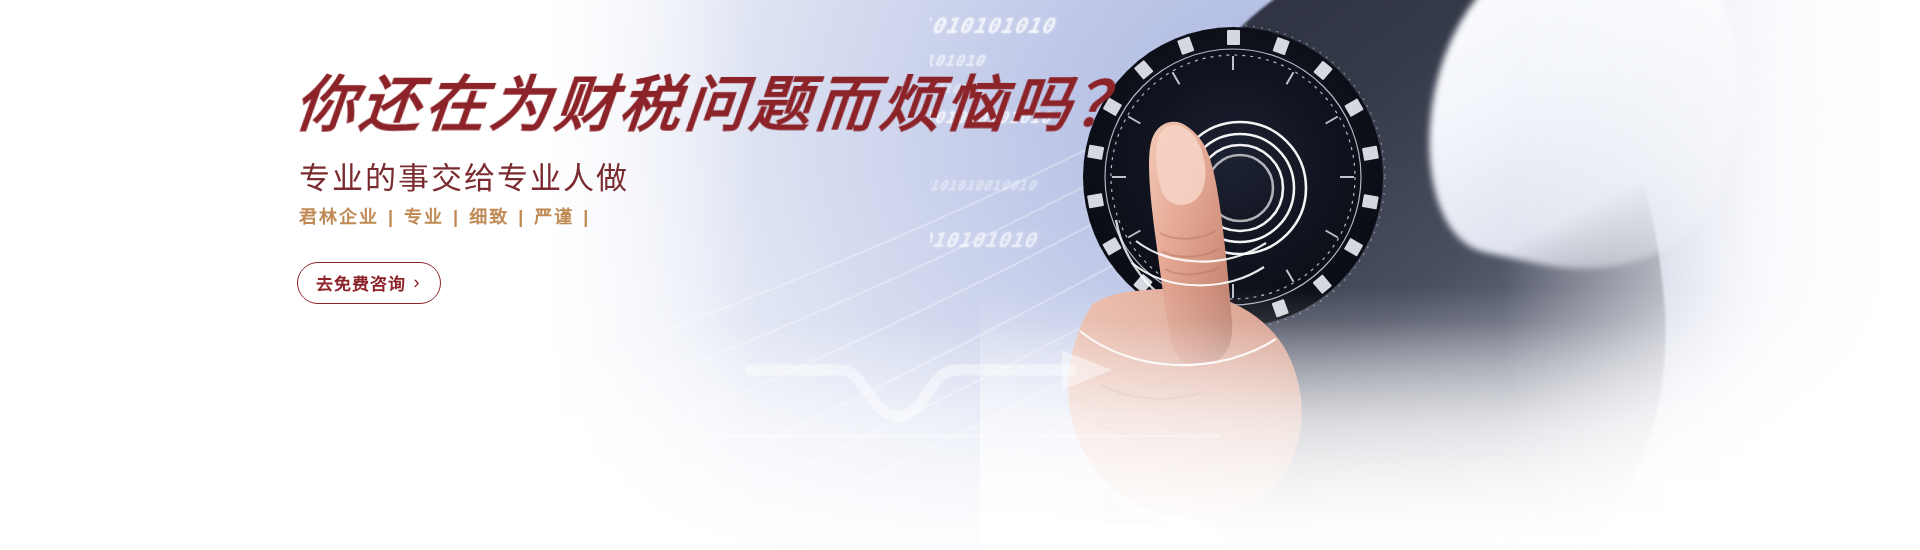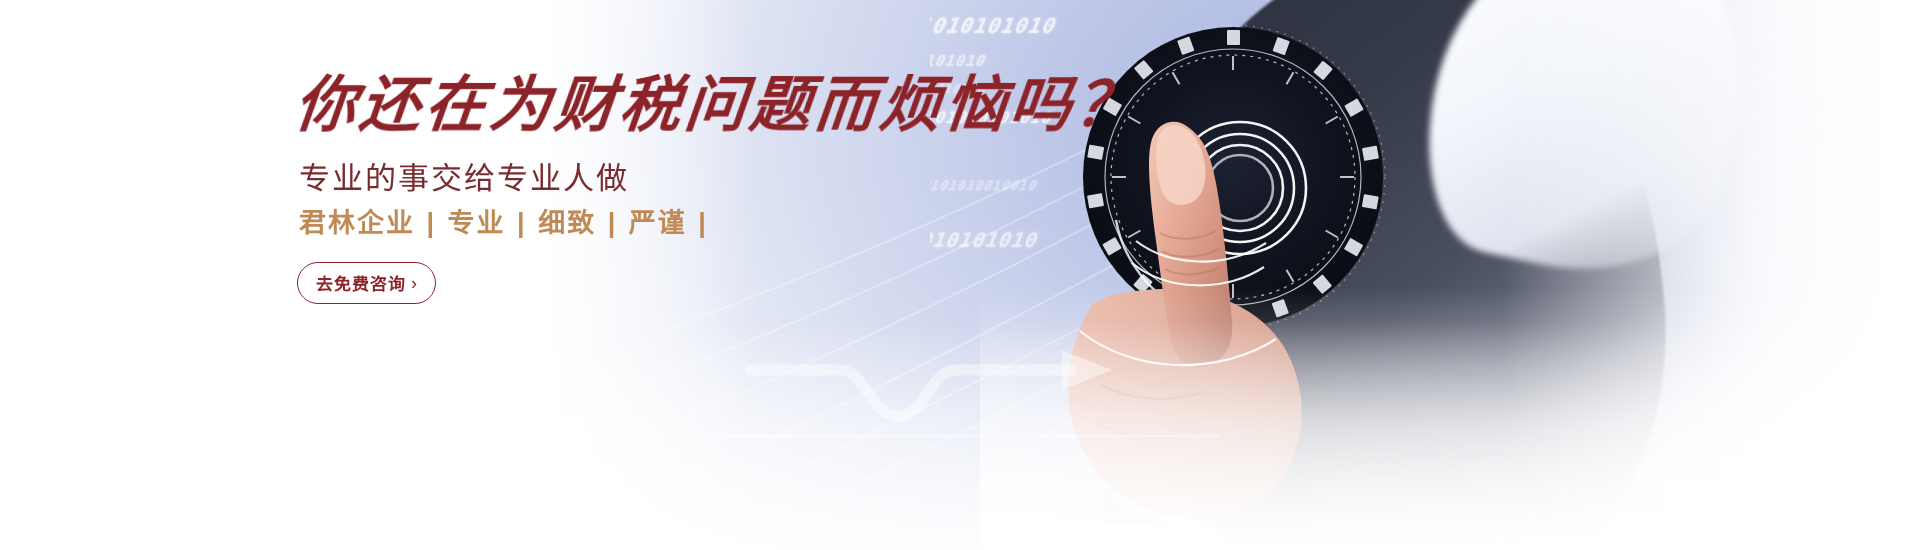--- a/index.html
+++ b/index.html
@@ -98,33 +98,33 @@
     color:#8c2329;letter-spacing:4px;white-space:nowrap;
     transform:skewX(-6deg);
   }
   .subtitle{
     position:absolute;left:4px;top:160px;
     font-size:31px;line-height:1.2;font-weight:400;
     color:#7a2b2f;letter-spacing:2px;white-space:nowrap;
   }
   .tagline{
     position:absolute;left:4px;top:207px;
-    font-size:27px;line-height:1.2;font-weight:700;
+    font-size:18px;line-height:1.2;font-weight:700;
     color:#c08a55;letter-spacing:2px;white-space:nowrap;
   }
   .tagline .sep{color:#c08a55;font-weight:700;padding:0 2px;}
 
   .cta{
     position:absolute;left:2px;top:262px;
     display:inline-flex;align-items:center;gap:5px;
     padding:7px 17px 8px 18px;
     border:1.5px solid #8c2329;border-radius:999px;
     background:transparent;cursor:pointer;
     color:#8c2329;font-size:17px;font-weight:700;letter-spacing:1px;
-    font-family:Liberation Sans, sans-serif;
+    font-family:Liberation Mono, monospace;
   }
   .cta .chev{font-size:18px;font-weight:400;line-height:1;}
 </style>
 </head>
 <body>
 
 <div class="banner">
 
   <div class="bg-base"></div>
 

